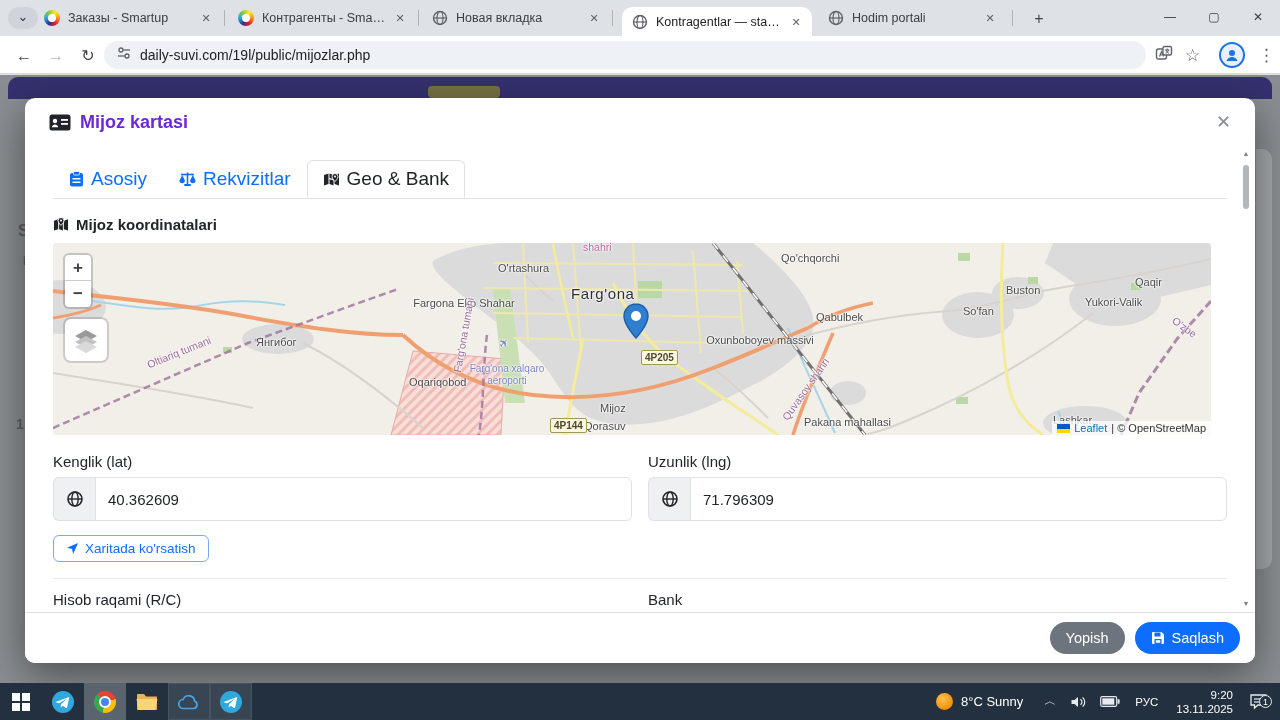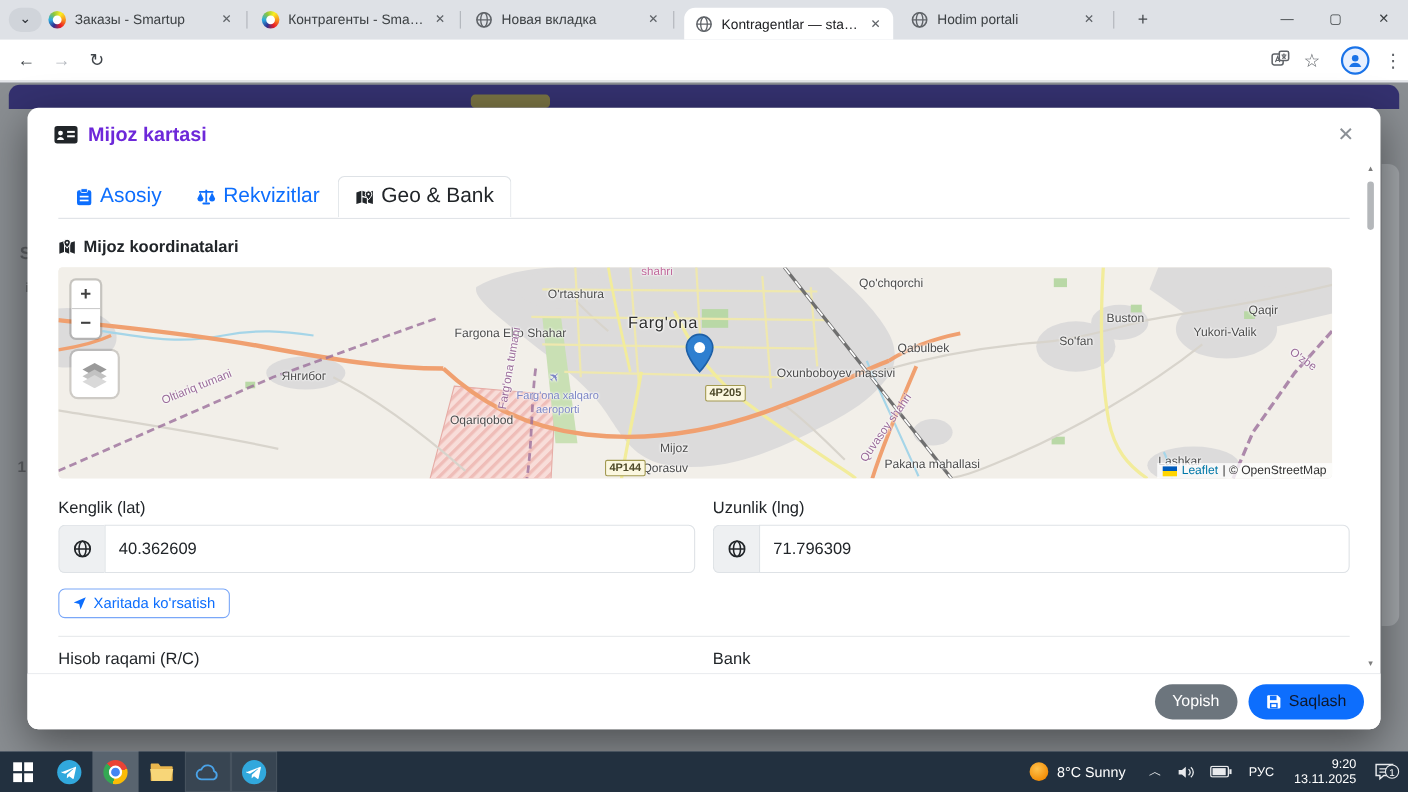--- a/index.html
+++ b/index.html
@@ -40,21 +40,21 @@
 
   
   .modal { position:absolute; left:25px; top:98px; width:1230px; height:565px; background:#fff; border-radius:10px; box-shadow:0 12px 40px rgba(0,0,0,.45); }
   .modal-header { position:absolute; top:0; left:0; right:0; height:48px; display:flex; align-items:center; padding:0 24px; }
   .modal-title { font-size:18px; font-weight:bold; color:#6d28d9; display:flex; align-items:center; gap:9px; }
   .modal-close { margin-left:auto; font-size:18px; color:#8b9096; cursor:pointer; }
   .modal-body { position:absolute; top:48px; left:0; right:0; bottom:51px; overflow:hidden; padding:14px 28px 0 28px; }
   .modal-footer { position:absolute; bottom:0; left:0; right:0; height:51px; border-top:1px solid #dee2e6; display:flex; align-items:center; justify-content:flex-end; gap:10px; padding-right:15px; border-radius:0 0 10px 10px; background:#fff; }
   .btn { border:none; border-radius:16px; font-size:14.5px; padding:8px 16px; cursor:pointer; font-family:inherit; }
   .btn-secondary { background:#6c757d; color:#fff; }
-  .btn-primary { background:#0d6efd; color:#0f172a; display:flex; align-items:center; gap:7px; }
+  .btn-primary { background:#0d6efd; color:#ffffff; display:flex; align-items:center; gap:7px; }
 
   .nav-tabs { display:flex; border-bottom:1px solid #dee2e6; height:39px; }
   .nav-link { display:flex; align-items:center; gap:7px; padding:8px 15px; font-size:19px; color:#0d6efd; cursor:pointer; border:1px solid transparent; border-radius:6px 6px 0 0; }
   .nav-link.active { color:#212529; background:#fff; border-color:#dee2e6 #dee2e6 #fff; }
 
   .section-title { margin:17px 0 10px 0; font-size:15px; font-weight:bold; color:#212529; display:flex; align-items:center; gap:7px; }
 
   
   .map { position:relative; width:1158px; height:192px; background:#f2efe9; border-radius:4px; overflow:hidden; }
   .map svg.tiles { position:absolute; inset:0; }
@@ -170,20 +170,31 @@
     <div class="win-btn">—</div>
     <div class="win-btn">▢</div>
     <div class="win-btn">✕</div>
   </div>
 </div>
 
 <div class="toolbar">
   <div class="nav-ic" style="left:12px">←</div>
   <div class="nav-ic disabled" style="left:44px">→</div>
   <div class="nav-ic" style="left:76px">↻</div>
+  <div class="omnibox">
+    <span class="site-ic">
+      <svg width="16" height="16" viewBox="0 0 16 16">
+          <circle cx="5" cy="5" r="2" fill="none" stroke="#5f6368" stroke-width="1.3"></circle>
+          <line x1="7.5" y1="5" x2="14" y2="5" stroke="#5f6368" stroke-width="1.3"></line>
+          <circle cx="11" cy="11" r="2" fill="none" stroke="#5f6368" stroke-width="1.3"></circle>
+          <line x1="2" y1="11" x2="8.5" y2="11" stroke="#5f6368" stroke-width="1.3"></line>
+        </svg>
+    </span>
+    <span class="omni-url">daily-suvi.com/19l/public/mijozlar.php</span>
+  </div>
   <span class="right-ic" style="left:1155px">
     <svg width="18" height="18" viewBox="0 0 18 18">
         <rect x="1.5" y="4" width="10" height="10" rx="2" fill="none" stroke="#5f6368" stroke-width="1.4"></rect>
         <rect x="8" y="1.5" width="8.5" height="8.5" rx="1.5" fill="#fff" stroke="#5f6368" stroke-width="1.4"></rect>
         <line x1="10" y1="5" x2="14.5" y2="5" stroke="#5f6368" stroke-width="1.1"></line>
         <line x1="12.2" y1="3.6" x2="12.2" y2="5" stroke="#5f6368" stroke-width="1.1"></line>
         <path d="M10.6 8.2c1.2-.3 2.7-1.7 2.9-3.1 M13.9 8.2c-1.2-.3-2.7-1.7-2.9-3.1" stroke="#5f6368" stroke-width="1" fill="none"></path>
         <path d="M4.5 11.5L6.5 6.5 8.5 11.5 M5.2 10h2.6" stroke="#5f6368" stroke-width="1.1" fill="none"></path>
       </svg>
   </span>
@@ -354,21 +365,21 @@
       <span class="mlabel" style="left:356px;top:133px">Oqariqobod</span>
       <span class="mlabel" style="left:547px;top:159px">Mijoz</span>
       <span class="mlabel" style="left:531px;top:177px">Qorasuv</span>
       <span class="mlabel wrap" style="left:643px;top:91px;width:128px">Oxunboboyev massivi</span>
       <span class="mlabel" style="left:751px;top:173px">Pakana mahallasi</span>
       <span class="mlabel" style="left:1000px;top:171px">Lashkar</span>
       <span class="mlabel purple" style="left:92px;top:103px;transform:rotate(-22deg)">Oltiariq tumani</span>
       <span class="mlabel purple" style="left:398px;top:128px;transform:rotate(-80deg);transform-origin:left top">Farg'ona tumani</span>
       <span class="mlabel purple" style="left:716px;top:140px;transform:rotate(-55deg)">Quvasoy shahri</span>
       <span class="mlabel purple" style="left:1118px;top:78px;transform:rotate(36deg)">O'zbe</span>
-      <span class="mlabel blue wrap" style="left:412px;top:112px;width:84px">Farg'ona xalqaro aeroporti</span>
+      <span class="mlabel blue wrap" style="left:412px;top:120px;width:84px">Farg'ona xalqaro aeroporti</span>
       <span class="mlabel pink" style="left:530px;top:-2px">shahri</span>
       <span class="mlabel blue" style="left:446px;top:93px;font-size:12px;transform:rotate(-45deg)">✈</span>
 
       <span class="badge4p" style="left:588px;top:107px">4P205</span>
       <span class="badge4p" style="left:497px;top:175px">4P144</span>
 
       <span class="marker">
         <svg width="34" height="40" viewBox="0 0 34 40">
             <path d="M17 3 C10.4 3 5 8.4 5 15 c0 9 12 22 12 22 s12-13 12-22 C29 8.4 23.6 3 17 3 z" fill="#2e7fd0" stroke="#1d5fa6" stroke-width="1.5"></path>
             <circle cx="17" cy="15" r="5" fill="#fff"></circle>

